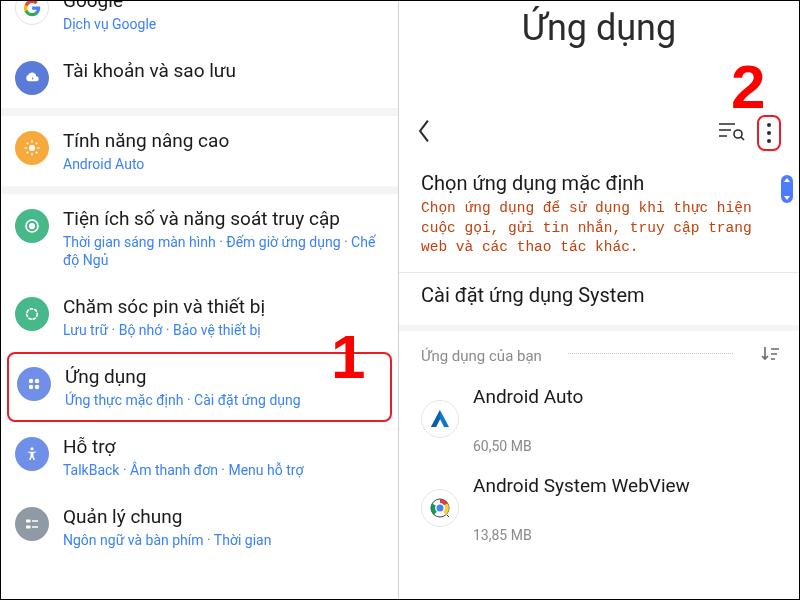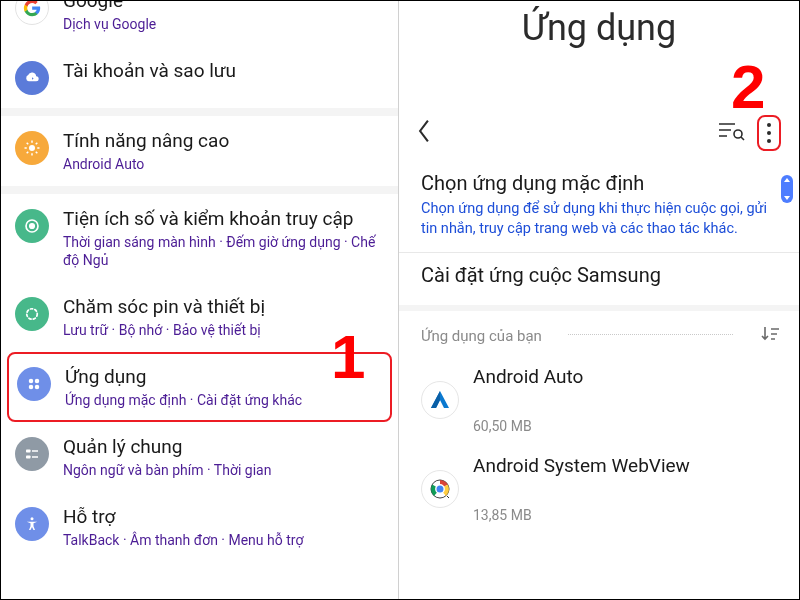--- a/index.html
+++ b/index.html
@@ -11,34 +11,34 @@
 
   
   .list { display: flex; flex-direction: column; }
   .item { display: flex; align-items: flex-start; padding: 13px 14px 13px 14px; gap: 14px; background: #fff; }
   .item.first { padding-top: 0; }
   .spacer { height: 8px; background: #f4f4f4; }
   .icon { width: 34px; height: 34px; border-radius: 50%; display: flex; align-items: center; justify-content: center; flex-shrink: 0; margin-top: 2px; }
   .icon svg { display: block; }
   .labels { display: flex; flex-direction: column; gap: 2px; min-width: 0; }
   .title { font-size: 19px; color: #1a1a1a; line-height: 1.25; }
-  .sub { font-size: 14px; color: #4c1d95; line-height: 1.3; }
+  .sub { font-size: 14px; color: #3b82f6; line-height: 1.3; }
   .selected { border: 2px solid #ec1c24; border-radius: 8px; margin: 0 6px; padding: 11px 8px 11px 8px; }
 
   
   .r-header { text-align: center; padding: 6px 0 60px 0; }
   .r-title { font-size: 36px; color: #2b2b2b; }
   .r-toolbar { display: flex; align-items: center; padding: 6px 18px 10px 16px; gap: 12px; }
   .r-back { flex: 0 0 auto; }
   .r-spacer { flex: 1; }
   .more-btn { border: 2px solid #ec1c24; border-radius: 8px; padding: 5px 3px 5px 3px; display: flex; align-items: center; justify-content: center; width: 24px; height: 36px; }
   .section { padding: 10px 22px 14px 22px; border-top: 1px solid #e8e8e8; }
   .section.first { border-top: none; padding-top: 10px; }
   .sec-title { font-size: 20px; color: #1a1a1a; margin-bottom: 4px; }
-  .sec-sub { font-size: 14.5px; color: #1d4ed8; line-height: 1.35; }
+  .sec-sub { font-size: 14.5px; color: #c2410c; line-height: 1.35; font-family: Liberation Mono, monospace; }
   .apps-header { display: flex; align-items: center; padding: 14px 18px 8px 22px; gap: 26px; border-top: 6px solid #f4f4f4; }
   .apps-header .label { font-size: 15px; color: #8a8a8a; }
   .dots { flex: 1; border-bottom: 1.5px dotted #c9c9c9; height: 1px; margin-bottom: 4px; }
   .app-row { display: flex; align-items: center; gap: 14px; padding: 10px 22px; }
   .app-icon { width: 38px; height: 38px; border-radius: 50%; background: #fff; border: 1px solid #e6e6e6; display: flex; align-items: center; justify-content: center; flex-shrink: 0; }
   .app-title { font-size: 19px; color: #1a1a1a; }
   .app-sub { font-size: 14px; color: #8a8a8a; margin-top: 28px; }
 
   
   .ann { position: absolute; font-family: Arial, sans-serif; font-weight: 700; color: #ff0000; pointer-events: none; }
@@ -104,21 +104,21 @@
       <div class="spacer"></div>
 
       <div class="item">
         <div class="icon" style="background:#47b88a;">
           <svg width="18" height="18" viewBox="0 0 24 24" fill="none" stroke="#fff" stroke-width="2.2">
               <circle cx="12" cy="12" r="8"></circle>
               <circle cx="12" cy="12" r="3" fill="#fff"></circle>
             </svg>
         </div>
         <div class="labels">
-          <div class="title">Tiện ích số và kiểm khoản truy cập</div>
+          <div class="title">Tiện ích số và năng soát truy cập</div>
           <div class="sub">Thời gian sáng màn hình  ·  Đếm giờ ứng dụng  ·  Chế độ Ngủ</div>
         </div>
       </div>
 
       <div class="item">
         <div class="icon" style="background:#47b88a;">
           <svg width="18" height="18" viewBox="0 0 24 24" fill="none" stroke="#fff" stroke-width="2.3" stroke-linecap="round">
               <circle cx="12" cy="12" r="7" stroke-dasharray="3 3"></circle>
             </svg>
         </div>
@@ -132,48 +132,48 @@
         <div class="icon" style="background:#6f8fe8;">
           <svg width="18" height="18" viewBox="0 0 24 24" fill="#fff">
               <circle cx="8" cy="8" r="3"></circle>
               <circle cx="16" cy="8" r="3"></circle>
               <circle cx="8" cy="16" r="3"></circle>
               <circle cx="16" cy="16" r="3"></circle>
             </svg>
         </div>
         <div class="labels">
           <div class="title">Ứng dụng</div>
-          <div class="sub">Ứng dụng mặc định  ·  Cài đặt ứng khác</div>
+          <div class="sub">Ứng thực mặc định  ·  Cài đặt ứng dụng</div>
+        </div>
+      </div>
+
+      <div class="item">
+        <div class="icon" style="background:#6f8fe8;">
+          <svg width="18" height="18" viewBox="0 0 24 24" fill="#fff">
+              <circle cx="12" cy="5" r="2"></circle>
+              <path d="M5 9h14l-5 2v4l2 5h-2l-2-4-2 4H8l2-5v-4z"></path>
+            </svg>
+        </div>
+        <div class="labels">
+          <div class="title">Hỗ trợ</div>
+          <div class="sub">TalkBack  ·  Âm thanh đơn  ·  Menu hỗ trợ</div>
         </div>
       </div>
 
       <div class="item">
         <div class="icon" style="background:#8f9aa5;">
           <svg width="18" height="18" viewBox="0 0 24 24" fill="#fff">
               <rect x="4" y="6" width="6" height="4" rx="1"></rect>
               <rect x="4" y="14" width="6" height="4" rx="1"></rect>
               <path d="M12 8h8M12 16h8" stroke="#fff" stroke-width="2"></path>
             </svg>
         </div>
         <div class="labels">
           <div class="title">Quản lý chung</div>
           <div class="sub">Ngôn ngữ và bàn phím  ·  Thời gian</div>
-        </div>
-      </div>
-
-      <div class="item">
-        <div class="icon" style="background:#6f8fe8;">
-          <svg width="18" height="18" viewBox="0 0 24 24" fill="#fff">
-              <circle cx="12" cy="5" r="2"></circle>
-              <path d="M5 9h14l-5 2v4l2 5h-2l-2-4-2 4H8l2-5v-4z"></path>
-            </svg>
-        </div>
-        <div class="labels">
-          <div class="title">Hỗ trợ</div>
-          <div class="sub">TalkBack  ·  Âm thanh đơn  ·  Menu hỗ trợ</div>
         </div>
       </div>
 
     </div>
   </div>
 
   <div class="pane right">
     <div class="r-header">
       <div class="r-title">Ứng dụng</div>
     </div>
@@ -205,21 +205,21 @@
       <div class="sec-title">Chọn ứng dụng mặc định</div>
       <div class="sec-sub">Chọn ứng dụng để sử dụng khi thực hiện cuộc gọi, gửi tin nhắn, truy cập trang web và các thao tác khác.</div>
     </div>
 
     <div class="scroll-hint">
       <div class="tri up"></div>
         <div class="tri dn"></div>
     </div>
 
     <div class="section">
-      <div class="sec-title">Cài đặt ứng cuộc Samsung</div>
+      <div class="sec-title">Cài đặt ứng dụng System</div>
     </div>
 
     <div class="apps-header">
       <span class="label">Ứng dụng của bạn</span>
       <div class="dots"></div>
       <div>
         <svg width="22" height="18" viewBox="0 0 22 18" fill="none" stroke="#6a6a6a" stroke-width="1.6">
             <path d="M6 2v12M3 11l3 3 3-3M12 4h8M12 9h6M12 14h4"></path>
           </svg>
       </div>

